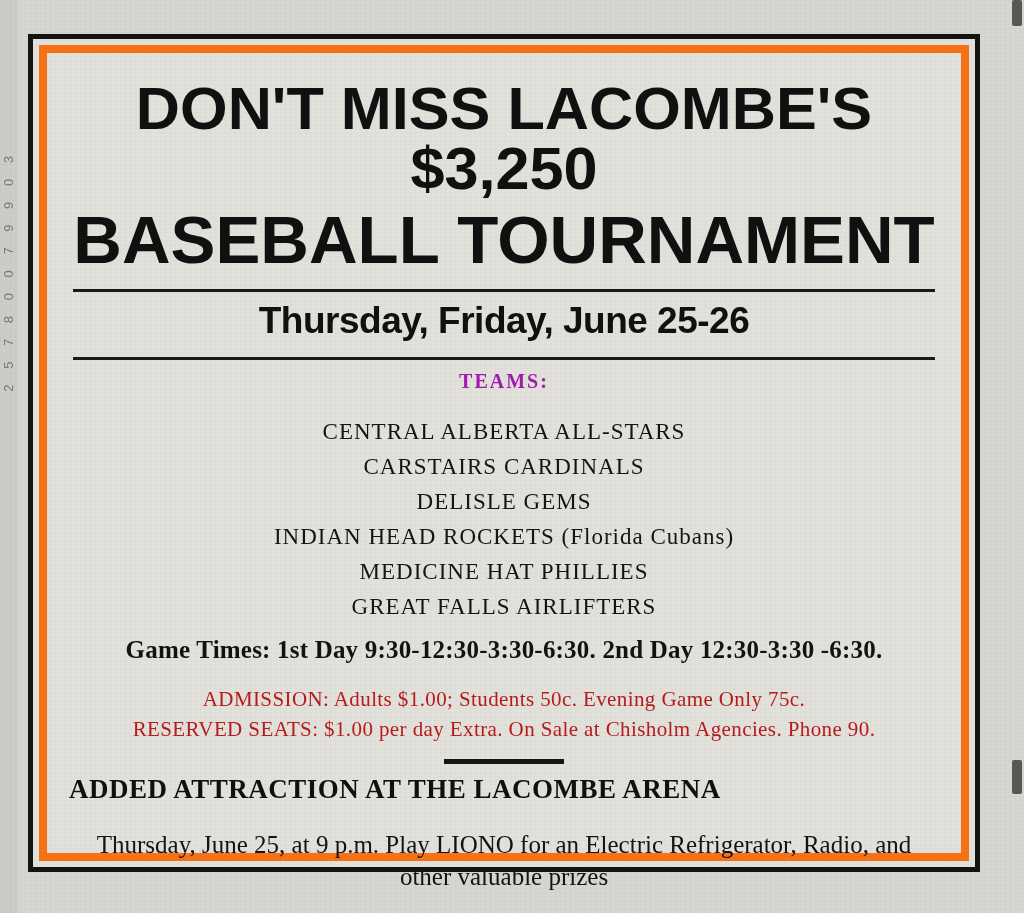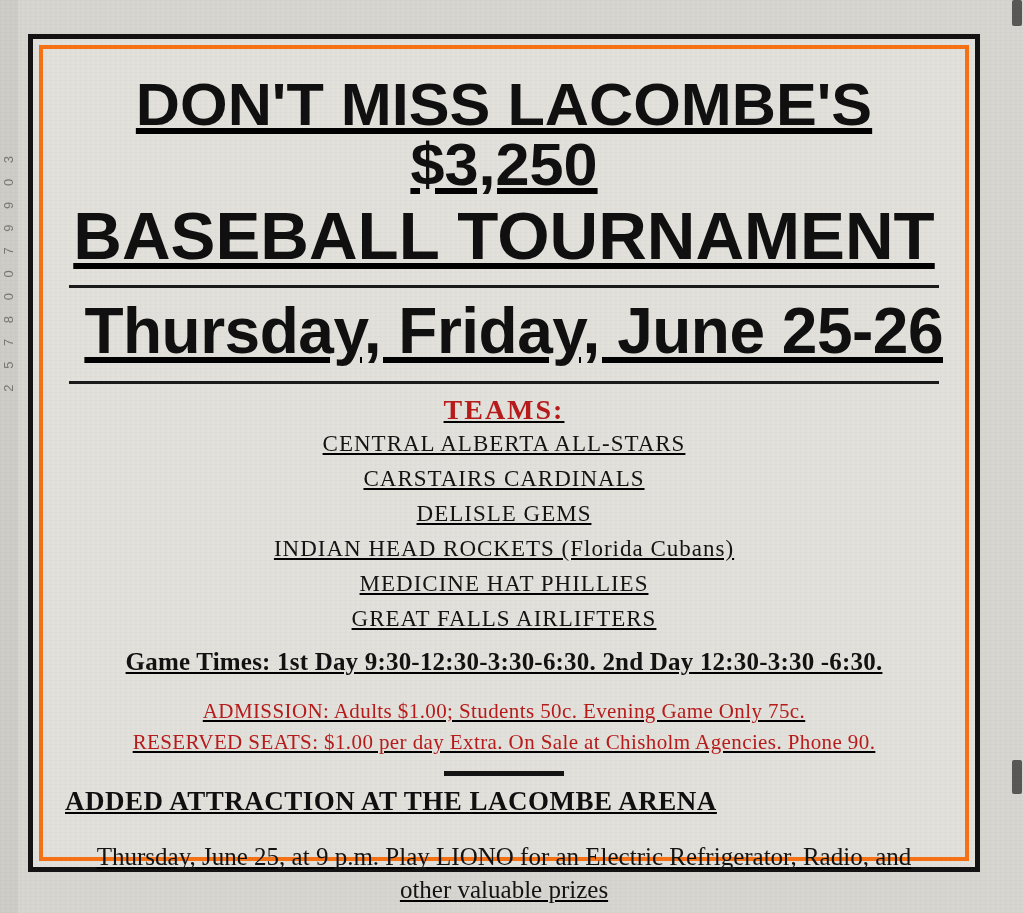--- a/index.html
+++ b/index.html
@@ -55,24 +55,23 @@
     top: 34px;
     width: 952px;
     height: 838px;
     border: 5px solid #141414;
     background: #e3e2dc;
     box-sizing: border-box;
   }
   .ad-inner {
     position: absolute;
     inset: 6px;
-    border: 4px solid #f97316;
+    border: 8px solid #f97316;
     box-sizing: border-box;
     padding: 10px 22px 8px 22px;
-    text-decoration: underline;
   }
 
   .headline1, .headline2 {
     font-family: "Liberation Sans", sans-serif;
     font-weight: bold;
     text-align: center;
     color: #111;
     letter-spacing: -1px;
     line-height: 1.0;
     transform: scaleX(1.02);
@@ -96,35 +95,35 @@
   .rule-short {
     border: 0;
     border-top: 5px solid #151515;
     width: 120px;
     margin: 14px auto 10px auto;
   }
 
   .dateline {
     font-family: "Liberation Sans", sans-serif;
     font-weight: bold;
-    font-size: 64px;
-    text-align: right;
+    font-size: 37px;
+    text-align: center;
     color: #111;
     line-height: 1.05;
     letter-spacing: -0.5px;
   }
 
   .teams-title {
     text-align: center;
     font-family: "Liberation Serif", serif;
     font-weight: bold;
-    font-size: 28px;
+    font-size: 20px;
     letter-spacing: 2px;
-    color: #b91c1c;
-    margin: 6px 0 5px 0;
+    color: #a21caf;
+    margin: 6px 0 26px 0;
   }
 
   .teams-grid {
     display: grid;
     grid-template-columns: 1fr;
     row-gap: 9px;
     font-family: "Liberation Serif", serif;
     font-size: 23px;
     letter-spacing: 1px;
     color: #151515;

